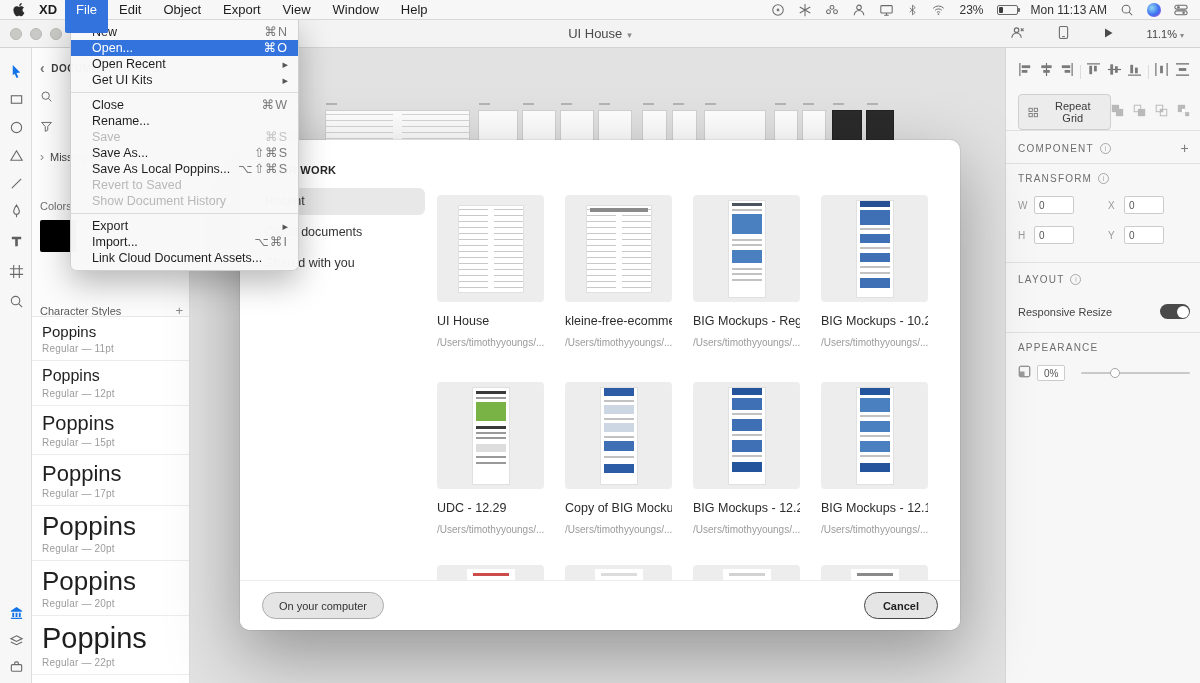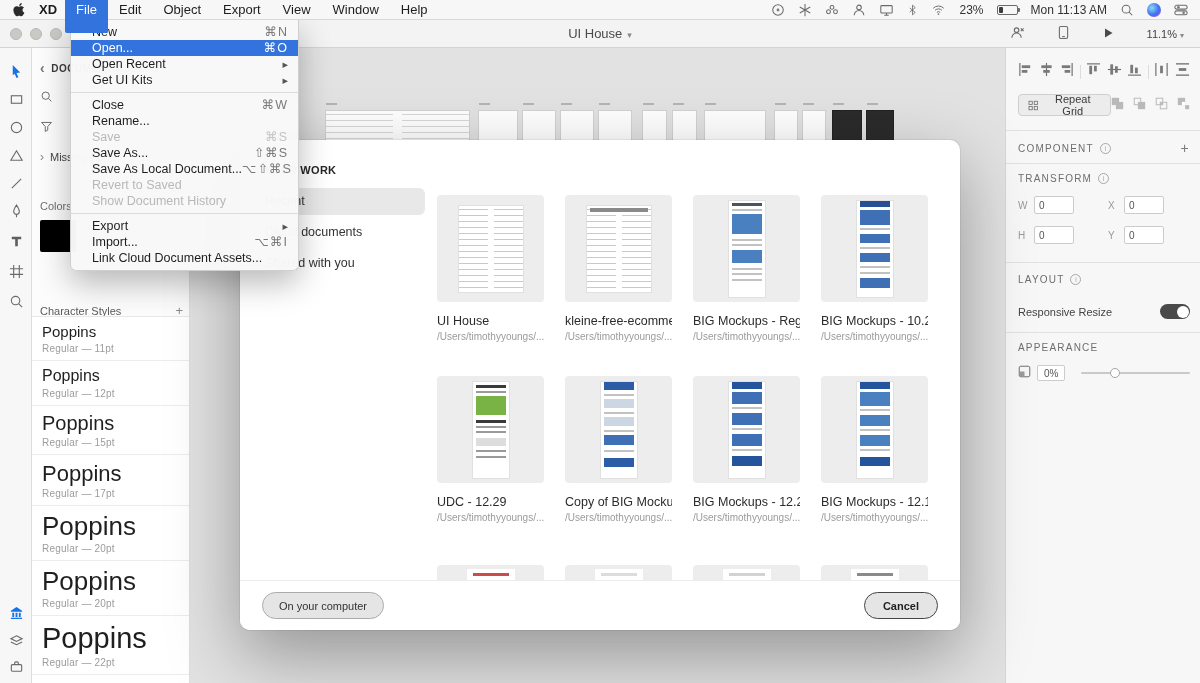--- a/index.html
+++ b/index.html
@@ -66,21 +66,21 @@
       linear-gradient(90deg, transparent 0 47%, #fff 47% 53%, transparent 53% 100%),
       repeating-linear-gradient(#fff 0 3px, #d8d8d8 3px 4px, #fff 4px 6px); }
 
   
   .inspector { position:absolute; right:0; top:48px; bottom:0; width:195px; background:#f7f7f7; border-left:1px solid #d6d6d6; z-index:10; color:#555; }
   .insp-abs { position:absolute; left:12px; right:10px; }
   .align-row { top:14px; display:flex; justify-content:space-between; align-items:center; }
   .align-row svg { width:15px; height:15px; }
   .vsep { width:1px; height:14px; background:#dcdcdc; }
   .repeat-row { top:46px; display:flex; align-items:center; }
-  .btn-repeat { display:flex; align-items:center; gap:6px; height:22px; padding:0 9px; background:#ececec; border:1px solid #cfcfcf; border-radius:4px; font-size:11px; color:#3a3a3a; }
+  .btn-repeat { display:flex; align-items:center; gap:6px; height:36px; padding:0 9px; background:#ececec; border:1px solid #cfcfcf; border-radius:4px; font-size:11px; color:#3a3a3a; }
   .bool-icons { margin-left:auto; display:flex; gap:9px; }
   .bool-icons svg { width:13px; height:13px; }
   .hline { position:absolute; left:0; right:0; height:1px; background:#e1e1e1; }
   .sec-label { font-size:10px; letter-spacing:1.2px; color:#6e6e6e; display:flex; align-items:center; gap:6px; }
   .info { width:11px; height:11px; border:1px solid #a8a8a8; border-radius:50%; font-size:7px; color:#a8a8a8; display:inline-flex; align-items:center; justify-content:center; letter-spacing:0; }
   .info::before { content:"i"; }
   .sec-plus { margin-left:auto; font-size:14px; color:#7a7a7a; }
   .sec-plus::before { content:"+"; }
   .fieldrow { display:flex; align-items:center; gap:6px; }
   .flabel { font-size:10px; color:#9a9a9a; width:10px; }
@@ -102,21 +102,21 @@
   .dlg-item.selected { background:#e8e8e8; }
   .dlg-grid { position:absolute; left:197px; top:40px; right:0; bottom:65px; padding-top:15px; display:grid; grid-template-columns:repeat(4,107px); column-gap:21px; row-gap:34px; align-content:start; }
   .doc-card { width:107px; }
   .thumb { width:107px; height:107px; background:#ededed; border-radius:4px; position:relative; overflow:hidden; }
   .page { position:absolute; left:50%; top:50%; transform:translate(-50%,-50%); background:#fff; box-shadow:0 0 0 1px rgba(0,0,0,.05); }
   .page.lines { background:
       linear-gradient(90deg, transparent 0 46%, #fff 46% 54%, transparent 54% 100%),
       repeating-linear-gradient(#fff 0 3px, #c9c9c9 3px 4px, #fff 4px 6px); }
   .bar { position:absolute; left:3px; right:3px; }
   .doc-name { margin-top:12px; font-size:12.5px; color:#2b2b2b; white-space:nowrap; overflow:hidden; }
-  .doc-path { margin-top:3px; font-size:10px; color:#9b9b9b; white-space:nowrap; overflow:hidden; }
+  .doc-path { margin-top:9px; font-size:10px; color:#9b9b9b; white-space:nowrap; overflow:hidden; }
   .dlg-partial { position:absolute; left:197px; top:425px; height:15px; display:flex; gap:21px; overflow:hidden; }
   .pthumb { width:107px; height:15px; background:#ededed; border-radius:4px 4px 0 0; position:relative; overflow:hidden; }
   .ppage { position:absolute; left:50%; transform:translateX(-50%); top:4px; width:48px; height:20px; background:#fff; }
   .pbar { position:absolute; left:50%; transform:translateX(-50%); top:8px; width:36px; height:3px; }
   .dlg-footer { position:absolute; left:0; right:0; bottom:0; height:50px; background:#fff; border-top:1px solid #ececec; display:flex; align-items:center; padding:0 22px; }
   .btn { height:27px; border-radius:15px; background:#e5e5e5; font-size:11px; display:inline-flex; align-items:center; font-family:inherit; }
   .btn-computer { border:1px solid #ababab; color:#333; padding:0 16px; }
   .btn-cancel { margin-left:auto; border:1.5px solid #454545; color:#1f1f1f; font-weight:700; padding:0 18px; }
 
   
@@ -720,21 +720,21 @@
       </div>
       <div class="fm-item dis">
         <span class="fm-label">Save</span>
         <span class="fm-right">⌘S</span>
       </div>
       <div class="fm-item">
         <span class="fm-label">Save As...</span>
         <span class="fm-right">⇧⌘S</span>
       </div>
       <div class="fm-item">
-        <span class="fm-label">Save As Local Document...</span>
+        <span class="fm-label">Save As Local Poppins...</span>
         <span class="fm-right">⌥⇧⌘S</span>
       </div>
       <div class="fm-item dis">
         <span class="fm-label">Revert to Saved</span>
         <span class="fm-right"></span>
       </div>
       <div class="fm-item dis">
         <span class="fm-label">Show Document History</span>
         <span class="fm-right"></span>
       </div>

